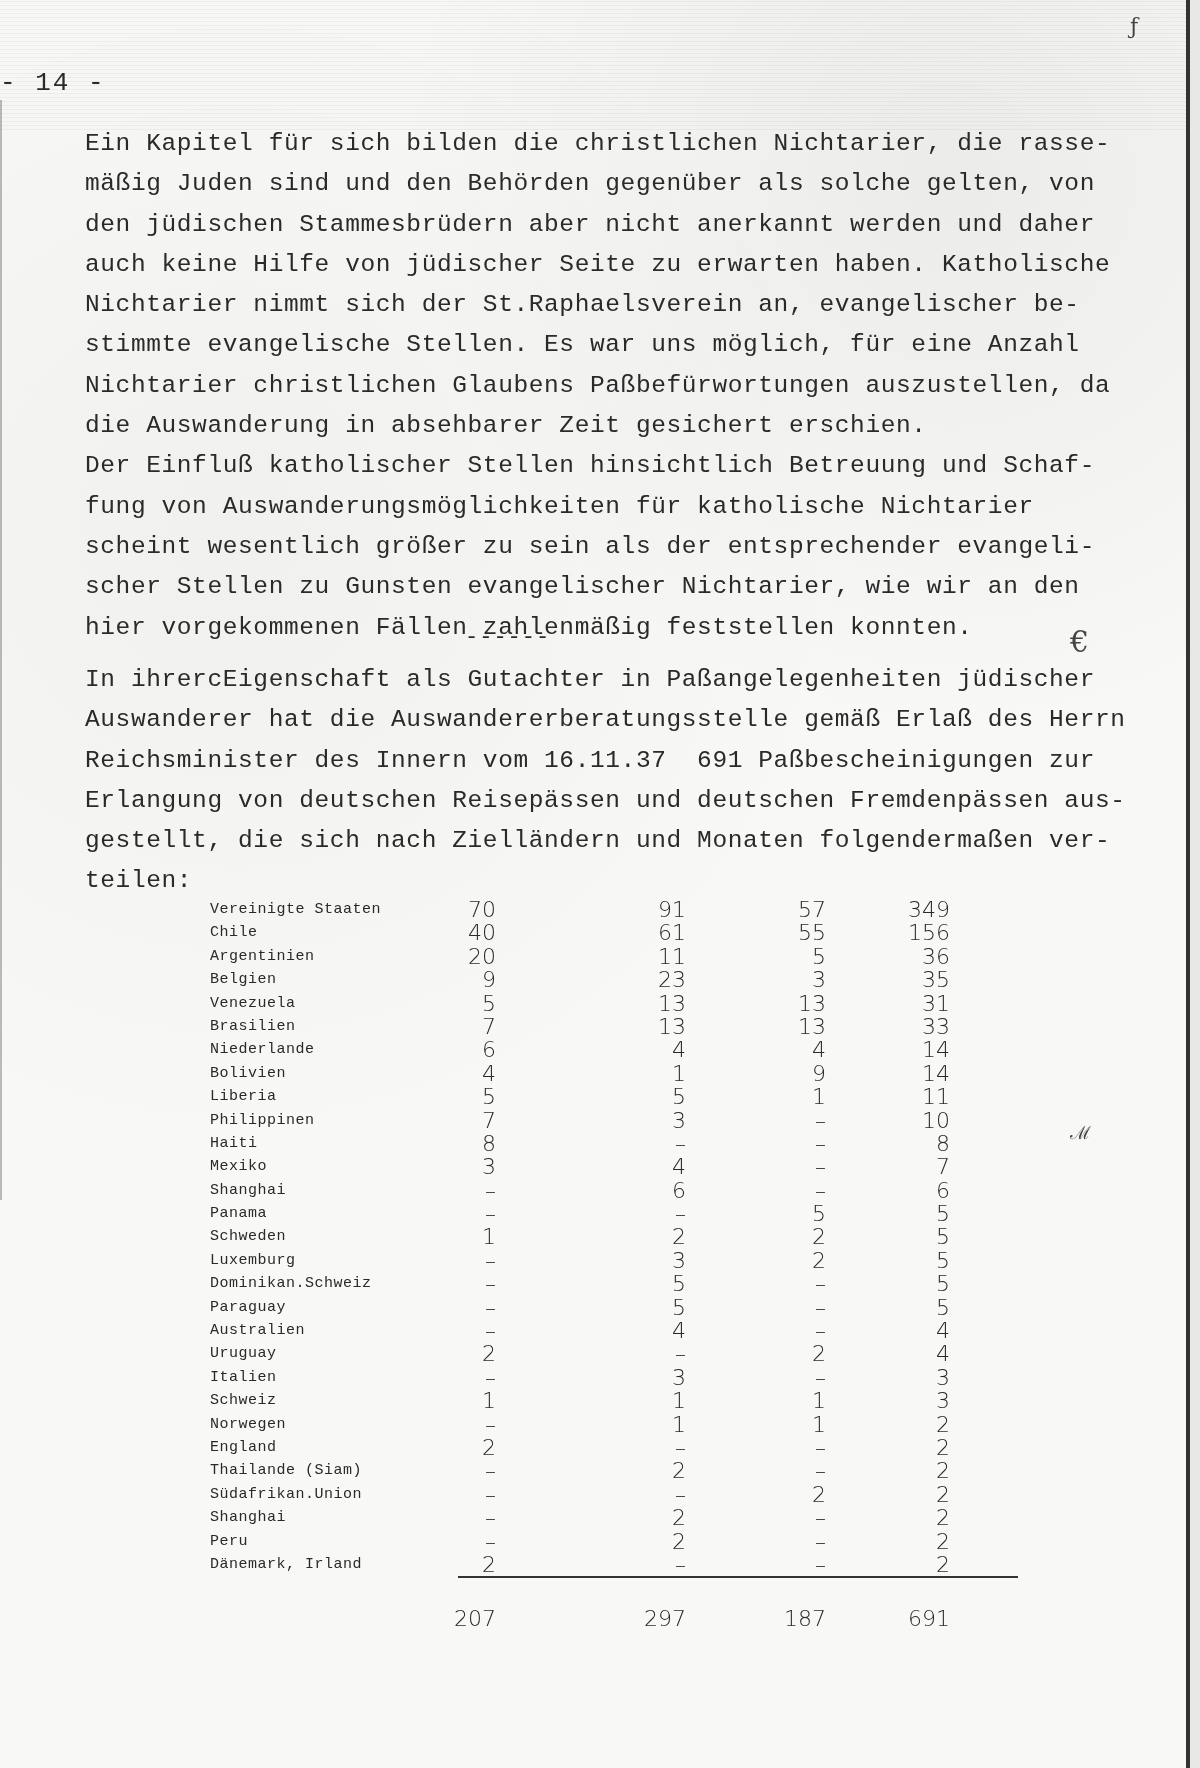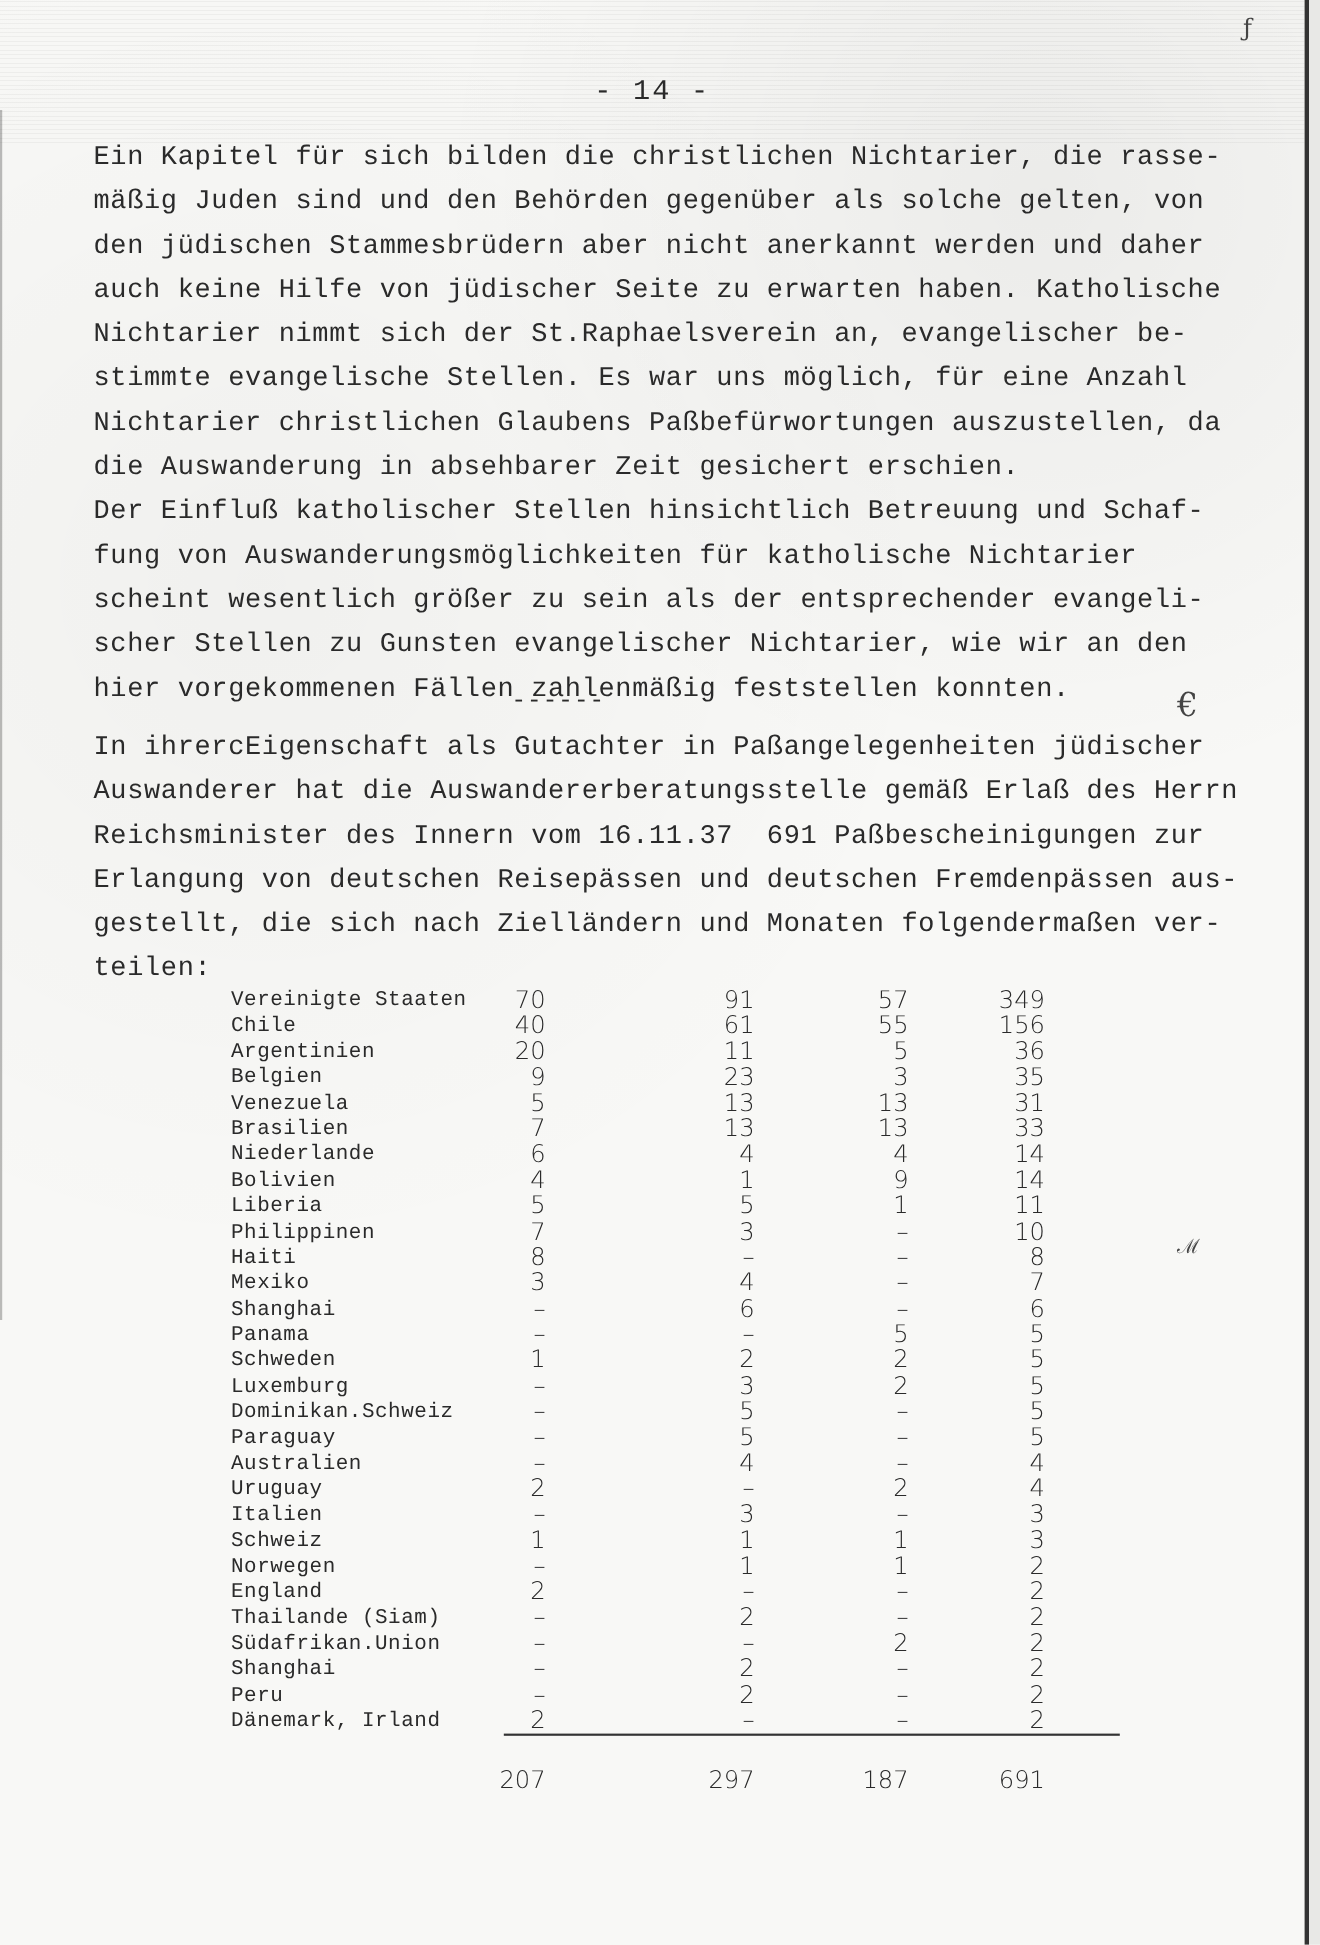--- a/index.html
+++ b/index.html
@@ -28,21 +28,21 @@
     }
     .right-margin {
       position: absolute; left: 1190px; top: 0; width: 10px; height: 1768px;
       background: #e8e8e6;
     }
     .left-line {
       position: absolute; left: 0; top: 100px; width: 2px; height: 1100px;
       background: rgba(0,0,0,0.25);
     }
     .page-number {
-      position: absolute; top: 68px; left: 0; width: 1186px; text-align: center;
+      position: absolute; top: 68px; left: 0; width: 1186px; 
       font-size: 26px; letter-spacing: 2px;
     }
     .text-block {
       position: absolute; left: 85px; width: 1060px;
       font-size: 24.5px; line-height: 40.3px; white-space: pre;
       letter-spacing: 0.6px;
     }
     #para1 { top: 112px; margin-top: 12px; }
     #para2 { top: 660px; }
     .separator {
@@ -59,21 +59,21 @@
     }
     .th { position: absolute; top: 0; white-space: nowrap; }
     .th-country { left: 0; top: 6px; }
     .th-okt { left: 250px; }
     .th-nov { left: 410px; }
     .th-dez { left: 565px; }
     .th-sa { left: 690px; top: -4px; }
     .tbody { position: relative; margin-top: 10px; }
     .row { position: relative; height: 23.4px; line-height: 23.4px; }
     .cell { position: absolute; top: 0; white-space: nowrap; }
-    .c-country { left: 0; font-size: 19px; letter-spacing: 0.5px; }
+    .c-country { left: 0; font-size: 15px; letter-spacing: 0.5px; }
     .c-num { width: 60px; text-align: right; font-family: "DejaVu Sans", sans-serif; font-size: 22px; font-weight: 300; }
     .c-okt { left: 226px; }
     .c-nov { left: 416px; }
     .c-dez { left: 556px; }
     .c-sa  { left: 680px; }
     .total-rule {
       position: absolute; left: 248px; width: 842px; height: 2px; background: #333;
     }
     .totals { position: relative; height: 26px; }
     .totals .cell { font-family: "DejaVu Sans", sans-serif; font-size: 22px; margin-top: 29px; }

